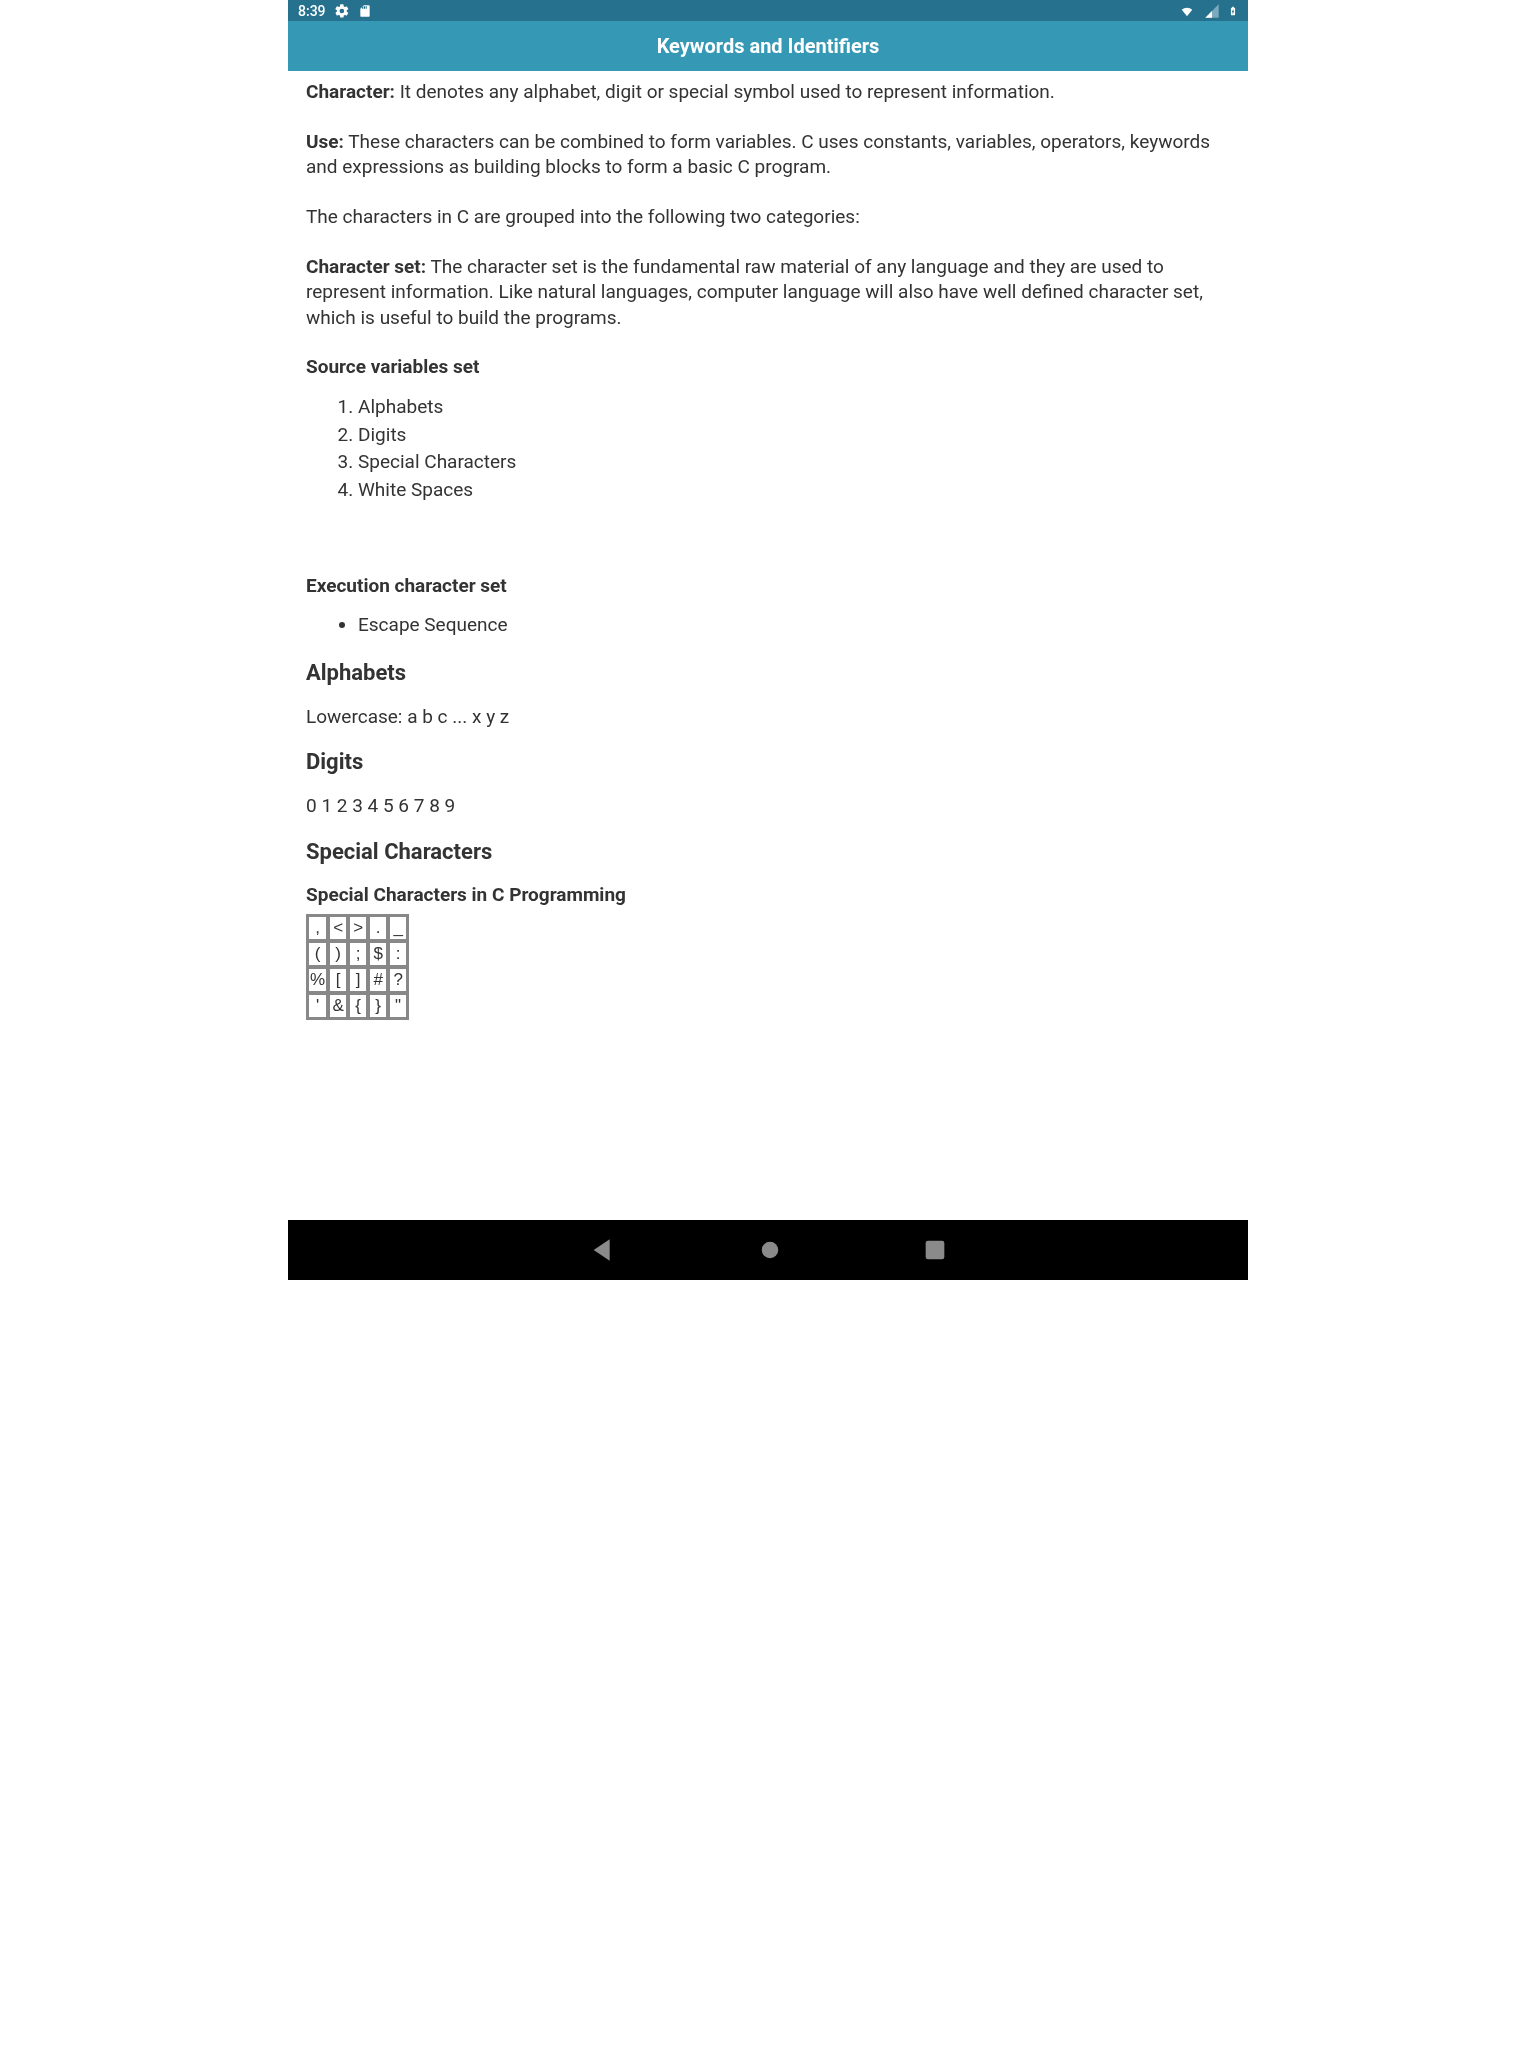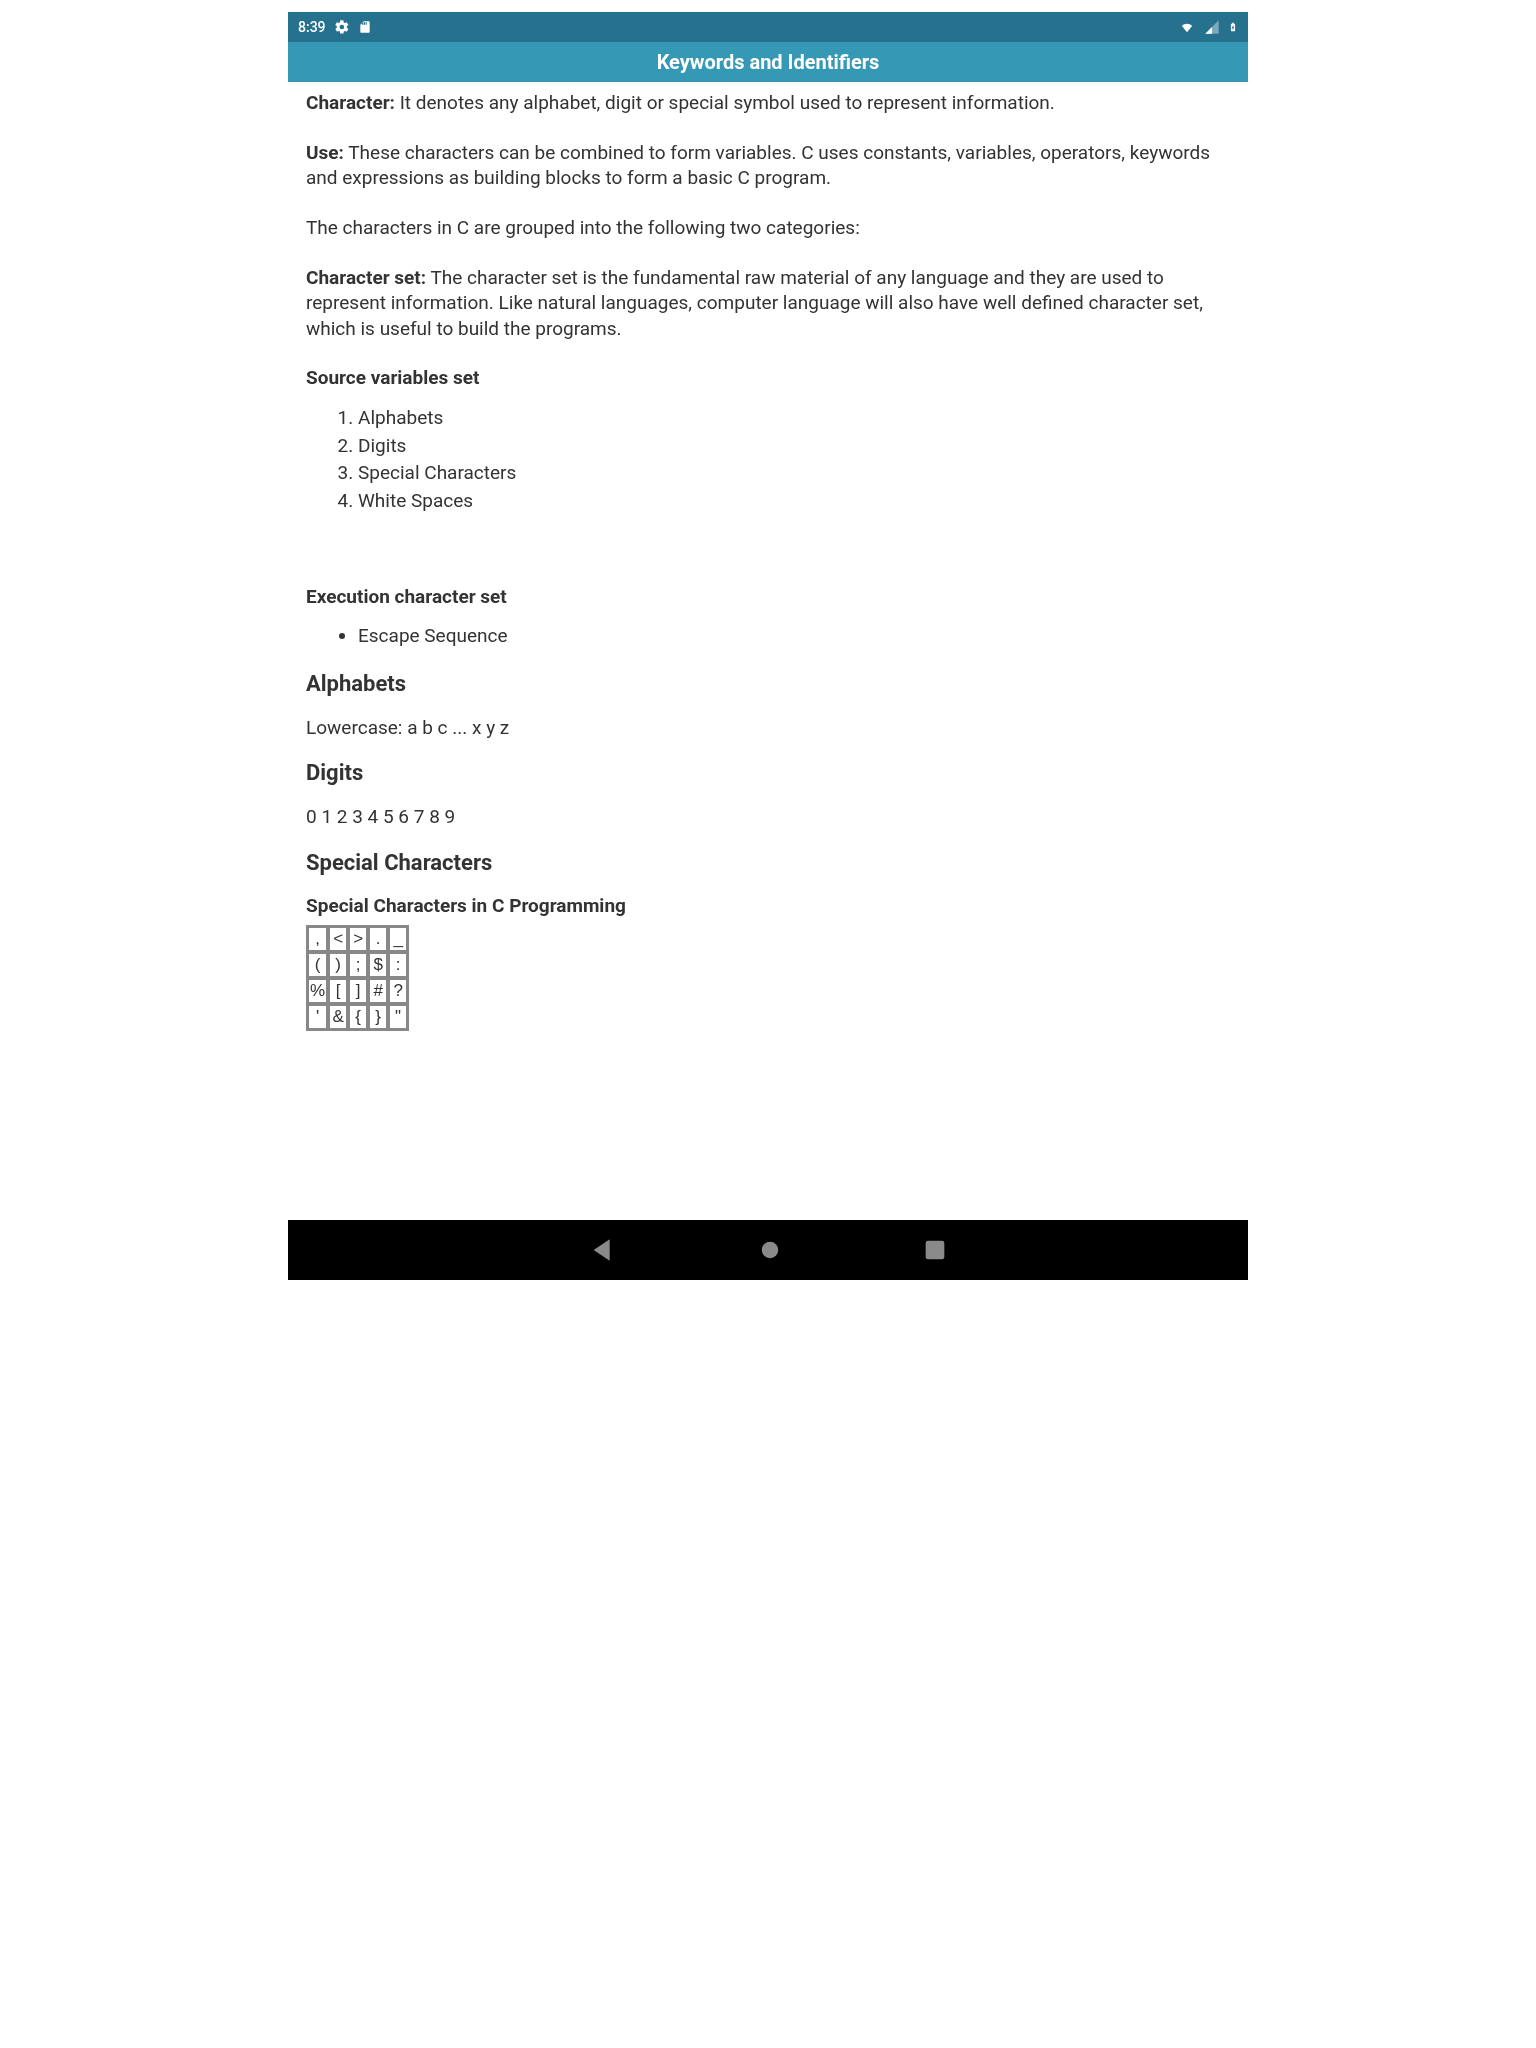--- a/index.html
+++ b/index.html
@@ -1,25 +1,25 @@
 <!DOCTYPE html>
 <html><head>
   <meta charset="utf-8">
   <style>
     * { margin: 0; padding: 0; box-sizing: border-box; }
     html, body { width: 100%; height: 100%; font-family: Roboto, Arial, sans-serif; background: #fff; color: #333; }
     .screen { width: 960px; height: 1280px; margin: 0 auto; position: relative; background: #fff; overflow: hidden; }
 
     
-    .statusbar { height: 30px; background: #25718e; color: #fff; display: flex; align-items: center; justify-content: space-between; padding: 0 10px; font-size: 14px; font-weight: 500; margin-top: 12px; }
+    .statusbar { height: 21px; background: #25718e; color: #fff; display: flex; align-items: center; justify-content: space-between; padding: 0 10px; font-size: 14px; font-weight: 500; }
     .status-left, .status-right { display: flex; align-items: center; gap: 8px; }
     .status-icon { display:inline-flex; align-items:center; justify-content:center; }
 
     
-    .appbar { height: 40px; background: #3598b5; display:flex; align-items:center; justify-content:center; }
+    .appbar { height: 50px; background: #3598b5; display:flex; align-items:center; justify-content:center; }
     .appbar-title { color:#fff; font-size:20px; font-weight:700; }
 
     
     .content { padding: 8px 18px 0 18px; font-size: 19px; line-height: 1.35; color:#333; }
     .content p { margin-bottom: 24px; }
     .bold { font-weight: 700; }
     .section-heading { font-weight:700; font-size:19px; margin-bottom: 14px; }
     ol.src-list { margin: 0 0 24px 52px; padding:0; font-size:19px; }
     ol.src-list li { margin-bottom: 2px; }
     ul.exec-list { margin: 0 0 20px 52px; padding:0; font-size:19px; list-style-type: disc; }

